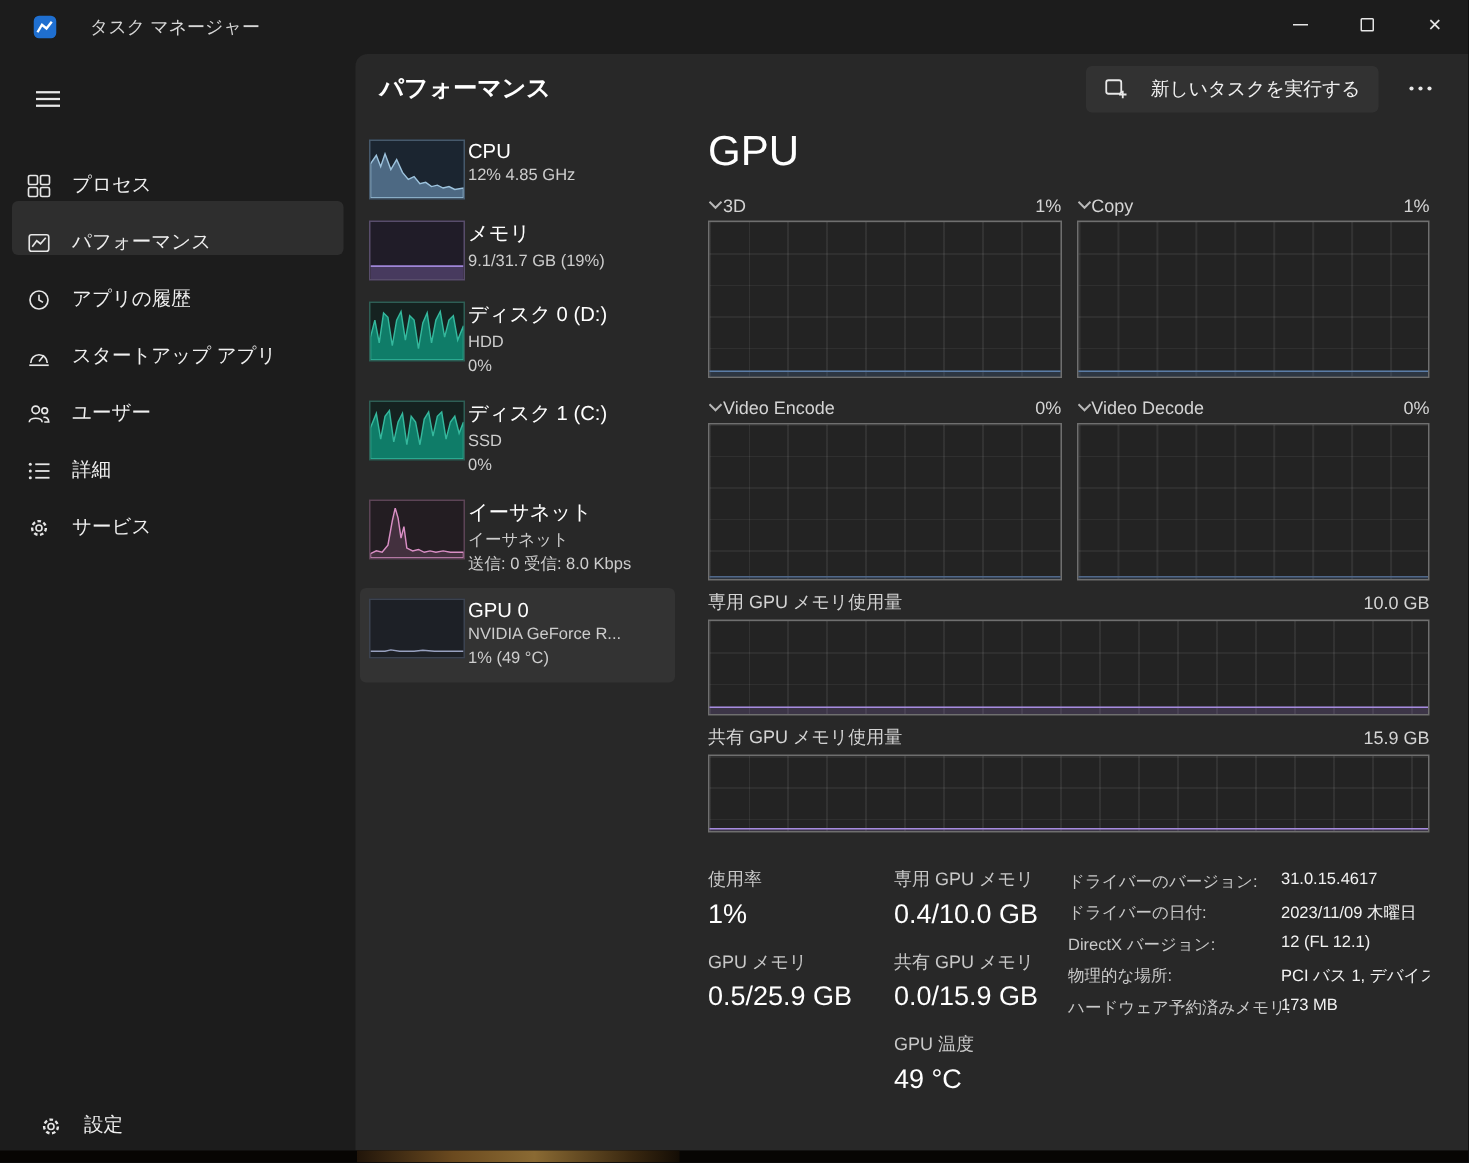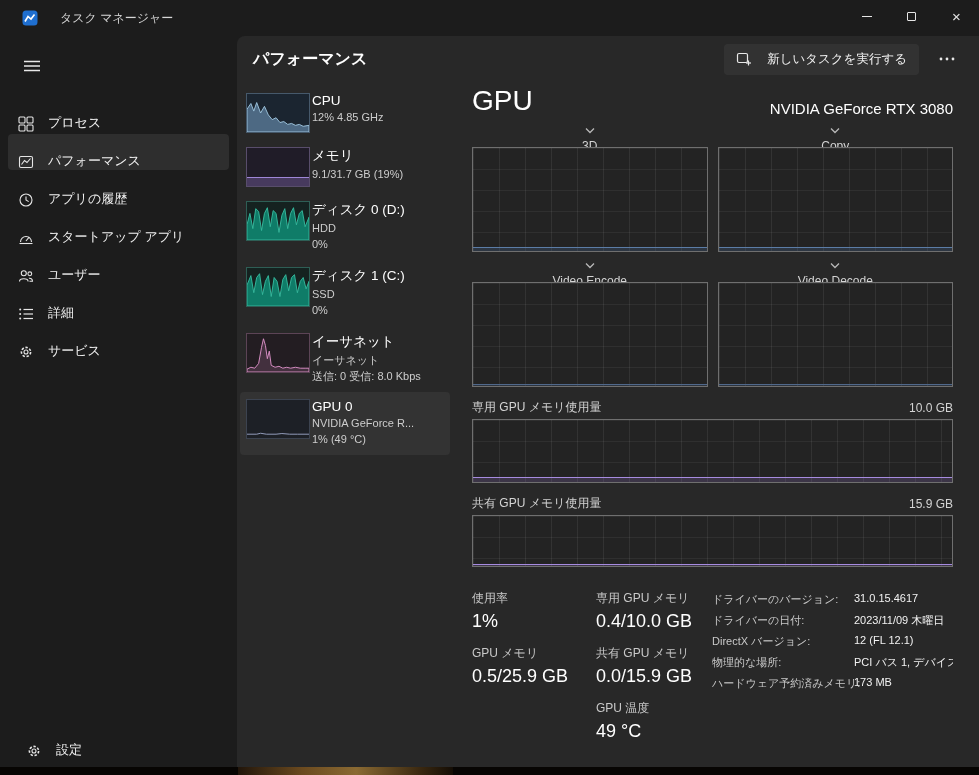--- a/index.html
+++ b/index.html
@@ -49,39 +49,39 @@
   .perf-name { font-size:13.5px; color:#fff; margin-bottom:2px; white-space:nowrap; }
   .perf-sub { font-size:11px; color:#cdcdcd; line-height:1.45; white-space:nowrap; }
 
   
   .gpu-panel { position:absolute; left:235px; right:26px; top:50px; bottom:0; }
   .gpu-title-row { display:flex; align-items:flex-end; margin-bottom:10px; }
   .gpu-title { font-size:28px; font-weight:400; line-height:1.1; }
   .gpu-name { margin-left:auto; font-size:15px; color:#fff; }
 
   .engine-grid { display:grid; grid-template-columns:1fr 1fr; column-gap:10px; row-gap:10px; }
-  .chart-label-row { display:flex; align-items:center; gap:5px; height:20px; font-size:12px; color:#d4d4d4;flex-direction:column; }
+  .chart-label-row { display:flex; align-items:center; height:20px; font-size:12px; color:#d4d4d4; }
   .chart-label-row .pct { margin-left:auto; color:#d4d4d4; }
   .chev { display:inline-flex; width:10px; height:7px; cursor:pointer; }
 
   .chart-box { position:relative; border:1px solid #6f6f6f; background-color:#232323;
     background-image:
       repeating-linear-gradient(to right, rgba(255,255,255,0.07) 0 1px, transparent 1px 26px),
       repeating-linear-gradient(to bottom, rgba(255,255,255,0.055) 0 1px, transparent 1px 21px);
   }
   .engine-box { height:105px; }
   .mem-box-1 { height:64px; }
   .mem-box-2 { height:52px; }
   .activity { position:absolute; left:0; right:0; bottom:0; }
   .act-low  { height:4px; border-top:1px solid #5b7ca6; background:rgba(70,100,140,0.3); }
   .act-zero { height:2px; border-top:1px solid #50688a; background:rgba(70,100,140,0.25); }
   .act-mem  { height:5px; border-top:1px solid #a68bdf; background:rgba(150,120,200,0.22); }
   .act-mem0 { height:2px; border-top:1px solid #a68bdf; background:rgba(150,120,200,0.22); }
 
-  .mem-section { margin-top:10px; }
+  .mem-section { margin-top:4px; }
   .mem-label-row { display:flex; align-items:center; height:22px; font-size:12px; color:#d4d4d4; }
   .mem-label-row .scale { margin-left:auto; }
 
   
   .gpu-bottom { position:relative; margin-top:23px; height:170px; }
   .stat-col1 { position:absolute; left:0; top:0; width:122px; }
   .stat-col2 { position:absolute; left:124px; top:0; width:114px; }
   .stat-label { font-size:12px; color:#c9c9c9; margin-bottom:4px; white-space:nowrap; }
   .stat-value { font-size:18px; font-weight:400; color:#fff; margin-bottom:13px; white-space:nowrap; }
   .details { position:absolute; left:240px; top:2px; right:0; display:grid; grid-template-columns:138px 1fr; column-gap:4px; row-gap:6px; font-size:11px; }
@@ -343,21 +343,20 @@
           <div class="perf-sub">1%  (49 °C)</div>
         </div>
       </div>
 
     </div>
 
     <div class="gpu-panel">
 
       <div class="gpu-title-row">
         <span class="gpu-title">GPU</span>
-        <span class="gpu-name">NVIDIA GeForce RTX 3080</span>
       </div>
 
       <div class="engine-grid">
 
         <div>
           <div class="chart-label-row">
             <span class="chev">
                 <svg viewBox="0 0 10 7">
                   <polyline points="1,1.5 5,5.5 9,1.5" fill="none" stroke="#b8b8b8" stroke-width="1.3"></polyline>
                 </svg>

